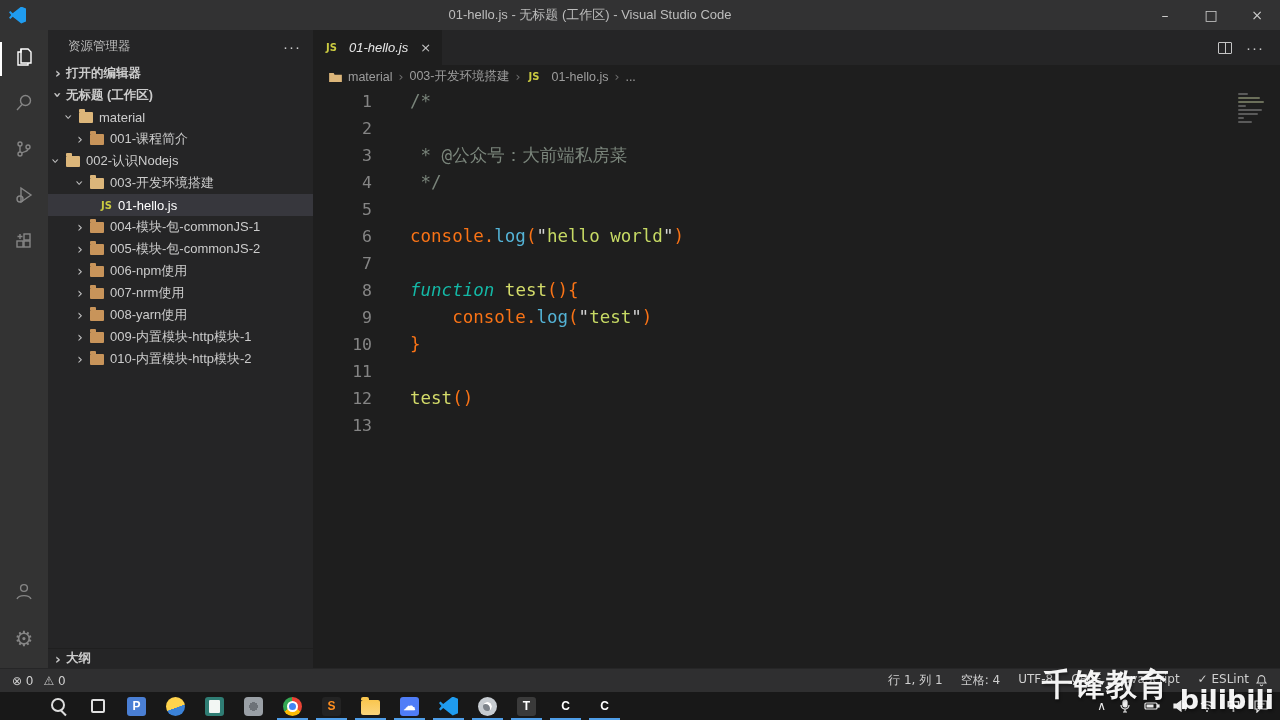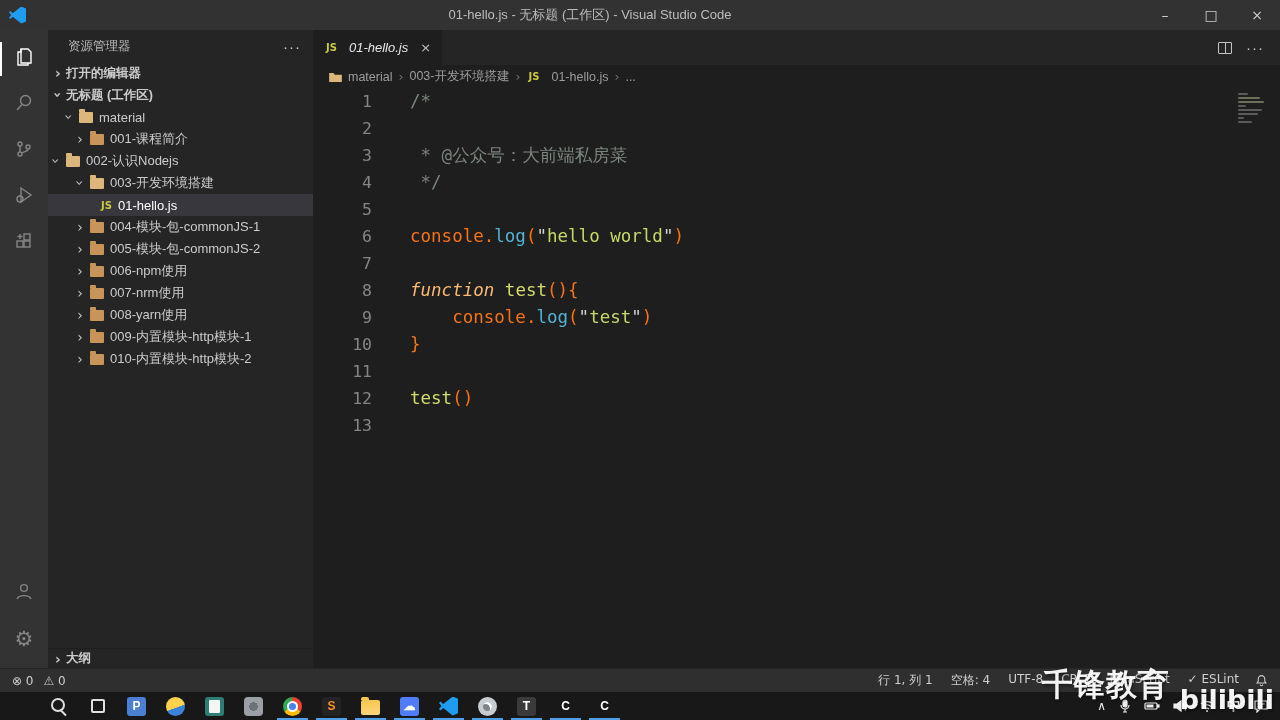--- a/index.html
+++ b/index.html
@@ -60,40 +60,40 @@
   .more-dots{font-size:15px;letter-spacing:1px;}
   .breadcrumbs{height:23px;display:flex;align-items:center;gap:6px;padding-left:16px;font-size:12.5px;color:#9d9d9d;flex:0 0 auto;}
   .crumb-sep{color:#6f6f6f;font-family:"DejaVu Sans",sans-serif;}
   .bc-folder{width:13px;height:10px;}
   .code-area{flex:1;position:relative;overflow:hidden;}
   .code-line{display:flex;height:27px;line-height:27px;font-family:"DejaVu Sans Mono","Liberation Mono",monospace;font-size:17.5px;white-space:pre;}
   .ln{width:59px;text-align:right;color:#858585;flex:0 0 auto;font-size:16.5px;}
   .lc{margin-left:38px;}
   .tok-cm{color:#7a857b;}
   .tok-pln{color:#f97316;}
-  .tok-kw{color:#fdba74;font-style:italic;}
+  .tok-kw{color:#14b8a6;font-style:italic;}
   .tok-fn{color:#d4dc6a;}
   .tok-mth{color:#54b3d6;}
   .tok-str{color:#c6d964;}
   .tok-qt{color:#d4d4d4;}
   .minimap{position:absolute;top:5px;right:14px;width:28px;}
   .minimap div{height:2px;background:#5a5a5a;margin-bottom:2px;border-radius:1px;}
   .minimap div:nth-child(1){width:10px;}
   .minimap div:nth-child(2){width:22px;background:#6b6f5a;}
   .minimap div:nth-child(3){width:26px;background:#6b6f5a;}
   .minimap div:nth-child(4){width:8px;}
   .minimap div:nth-child(5){width:24px;}
   .minimap div:nth-child(6){width:20px;}
   .minimap div:nth-child(7){width:6px;}
   .minimap div:nth-child(8){width:14px;}
 
   
   .statusbar{height:24px;background:#2f2f30;border-top:1px solid #262627;display:flex;align-items:center;justify-content:space-between;padding:0 12px;color:#cfcfcf;font-size:12px;font-family:"DejaVu Sans","Liberation Sans",sans-serif;flex:0 0 auto;}
   .sb-left{display:flex;align-items:center;gap:10px;}
-  .sb-right{display:flex;align-items:center;gap:16px;}
+  .sb-right{display:flex;align-items:center;gap:6px;}
   .sb-item{white-space:nowrap;}
   .bell-svg{display:block;}
 
   
   .watermark{position:absolute;right:6px;bottom:14px;display:flex;align-items:flex-end;gap:10px;z-index:60;pointer-events:none;opacity:.95;}
   .wm-text{color:#ffffff;font-weight:bold;font-size:31px;letter-spacing:1px;text-shadow:1px 2px 3px rgba(0,0,0,.45);}
   .wm-bili{color:#ffffff;font-weight:bold;font-size:27px;letter-spacing:0px;transform:translateY(9px);text-shadow:1px 2px 3px rgba(0,0,0,.45);font-family:"DejaVu Sans",sans-serif;margin-top:44px;}
 
   
   .taskbar{height:28px;background:#181818;display:flex;align-items:center;flex:0 0 auto;}

